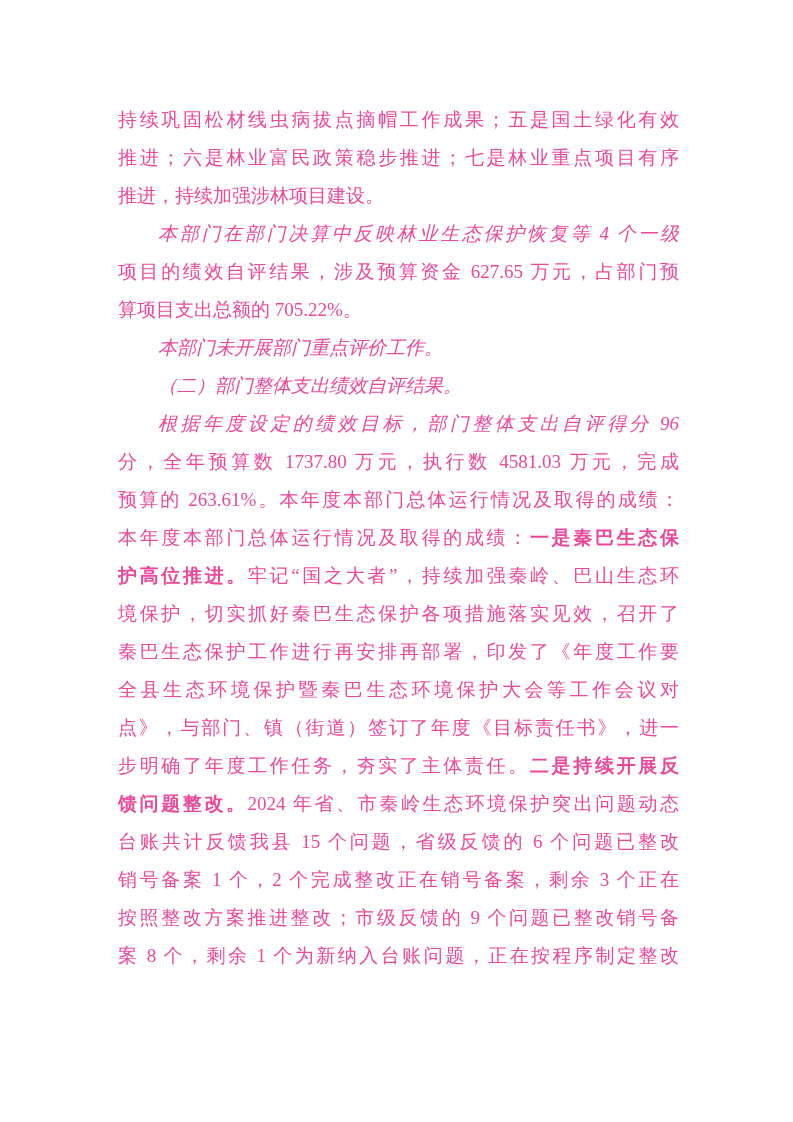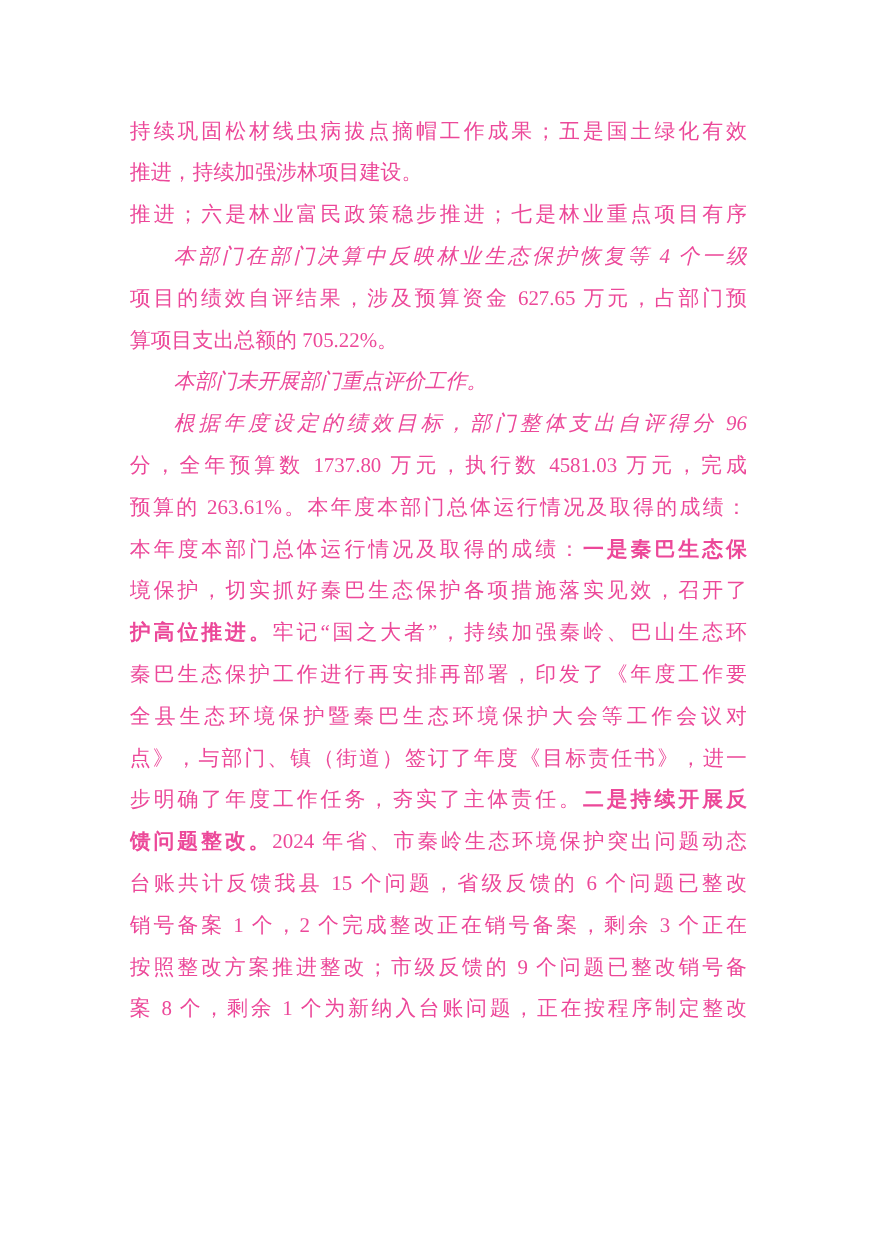--- a/index.html
+++ b/index.html
@@ -42,32 +42,33 @@
     font-weight: 700;
     font-family: Liberation Mono, monospace;
   }
 </style>
 </head>
 <body>
 
 <div class="page">
   <div class="text-block">
       <div class="line"><span>持续巩固松材线虫病拔点摘帽工作成果；五是国土绿化有效</span></div>
+      <div class="line"><span>推进；六是林业富民政策稳步推进；七是林业重点项目有序</span></div>
       <div class="line end"><span>推进，持续加强涉林项目建设。</span></div>
-      <div class="line"><span>推进；六是林业富民政策稳步推进；七是林业重点项目有序</span></div>
       <div class="line indent"><span>本部门在部门决算中反映林业生态保护恢复等 4 个一级</span></div>
       <div class="line"><span>项目的绩效自评结果，涉及预算资金 627.65 万元，占部门预</span></div>
       <div class="line end"><span>算项目支出总额的 705.22%。</span></div>
       <div class="line indent end"><span>本部门未开展部门重点评价工作。</span></div>
+      <div class="line indent end"><span>（二）部门整体支出绩效自评结果。</span></div>
       <div class="line indent"><span>根据年度设定的绩效目标，部门整体支出自评得分 96</span></div>
       <div class="line"><span>分，全年预算数 1737.80 万元，执行数 4581.03 万元，完成</span></div>
       <div class="line"><span>预算的 263.61%。本年度本部门总体运行情况及取得的成绩：</span></div>
       <div class="line"><span>本年度本部门总体运行情况及取得的成绩：</span><b>一是秦巴生态保</b></div>
+      <div class="line"><b>护高位推进。</b><span>牢记“国之大者”，持续加强秦岭、巴山生态环</span></div>
       <div class="line"><span>境保护，切实抓好秦巴生态保护各项措施落实见效，召开了</span></div>
-      <div class="line"><b>护高位推进。</b><span>牢记“国之大者”，持续加强秦岭、巴山生态环</span></div>
       <div class="line"><span>秦巴生态保护工作进行再安排再部署，印发了《年度工作要</span></div>
       <div class="line"><span>全县生态环境保护暨秦巴生态环境保护大会等工作会议对</span></div>
       <div class="line"><span>点》，与部门、镇（街道）签订了年度《目标责任书》，进一</span></div>
       <div class="line"><span>步明确了年度工作任务，夯实了主体责任。</span><b>二是持续开展反</b></div>
       <div class="line"><b>馈问题整改。</b><span>2024 年省、市秦岭生态环境保护突出问题动态</span></div>
       <div class="line"><span>台账共计反馈我县 15 个问题，省级反馈的 6 个问题已整改</span></div>
       <div class="line"><span>销号备案 1 个，2 个完成整改正在销号备案，剩余 3 个正在</span></div>
       <div class="line"><span>按照整改方案推进整改；市级反馈的 9 个问题已整改销号备</span></div>
       <div class="line"><span>案 8 个，剩余 1 个为新纳入台账问题，正在按程序制定整改</span></div>
     </div>

